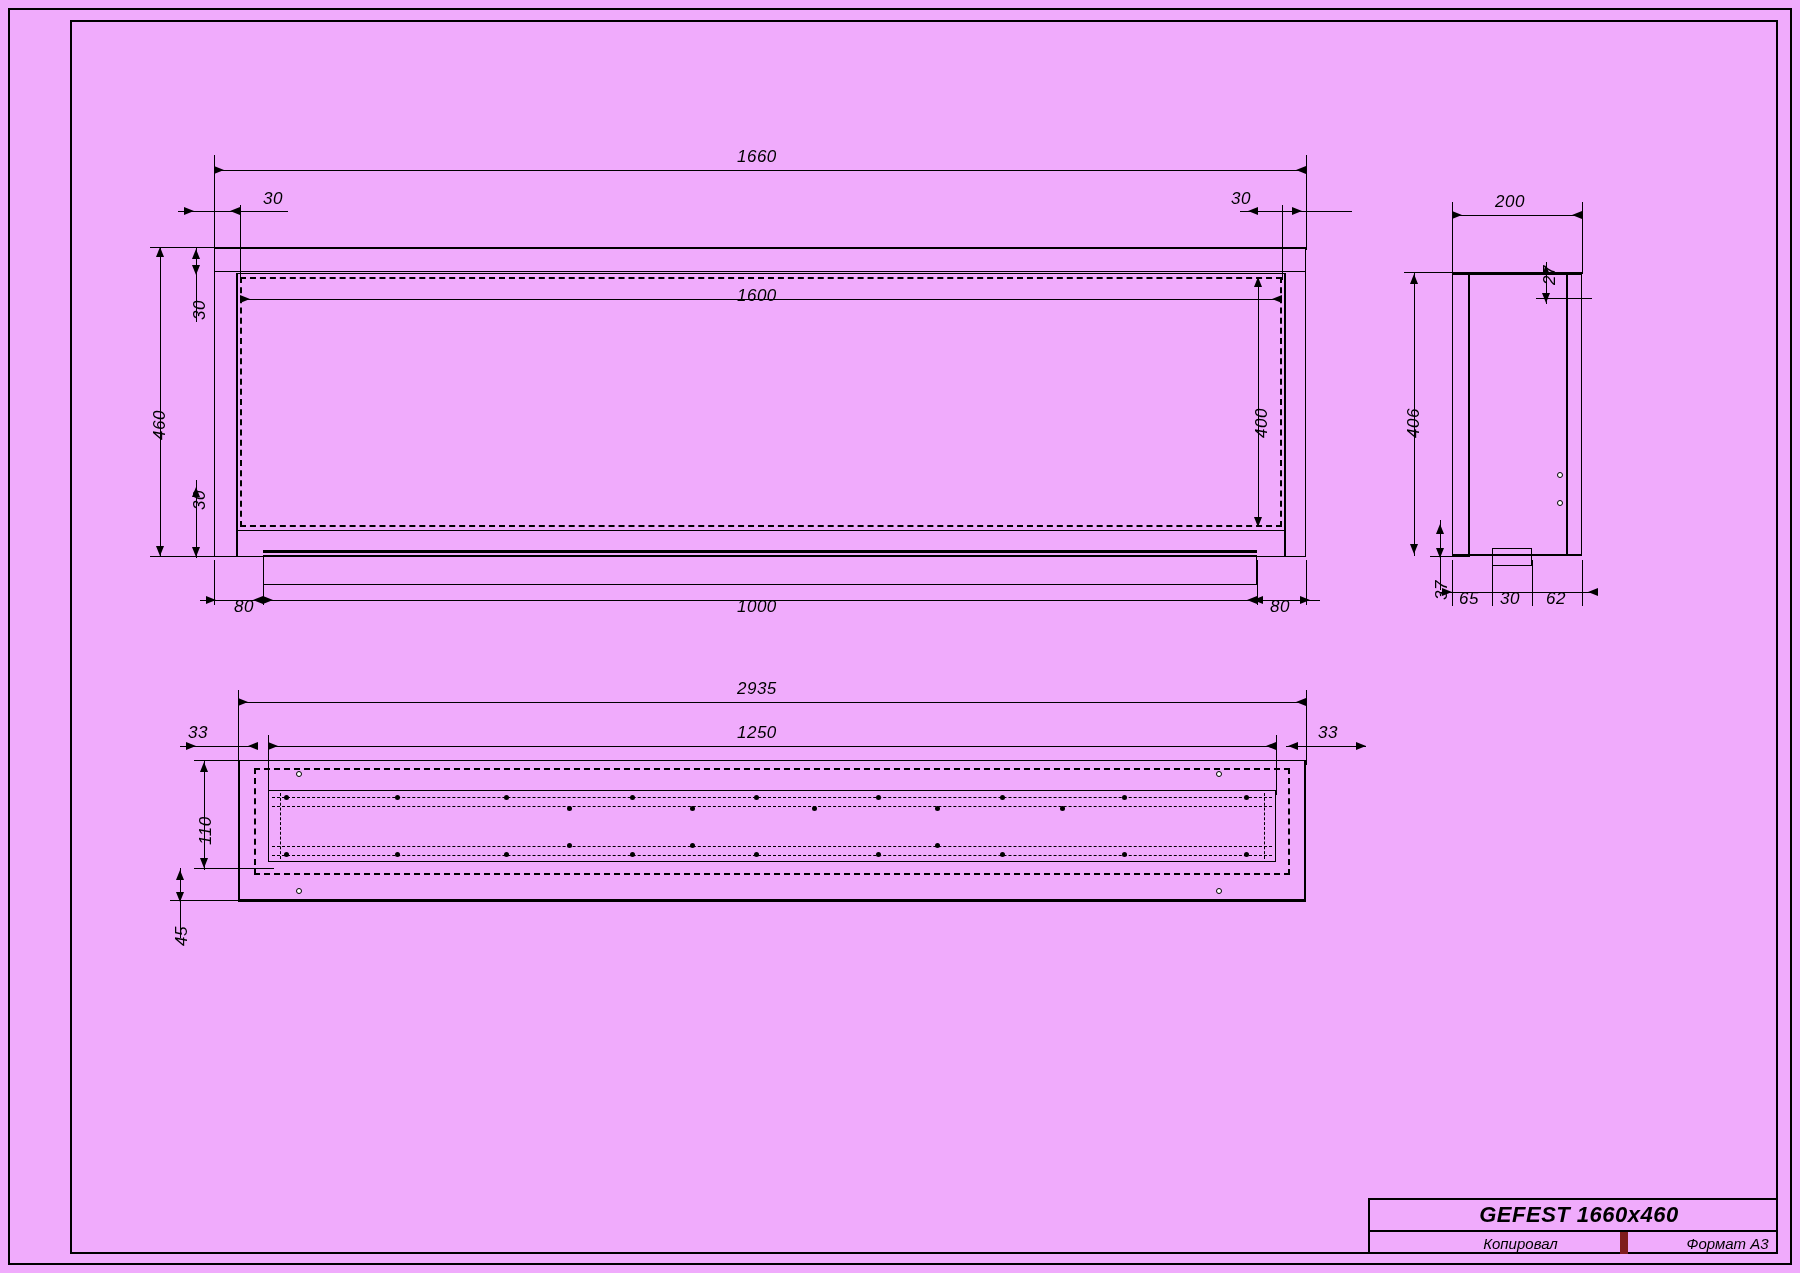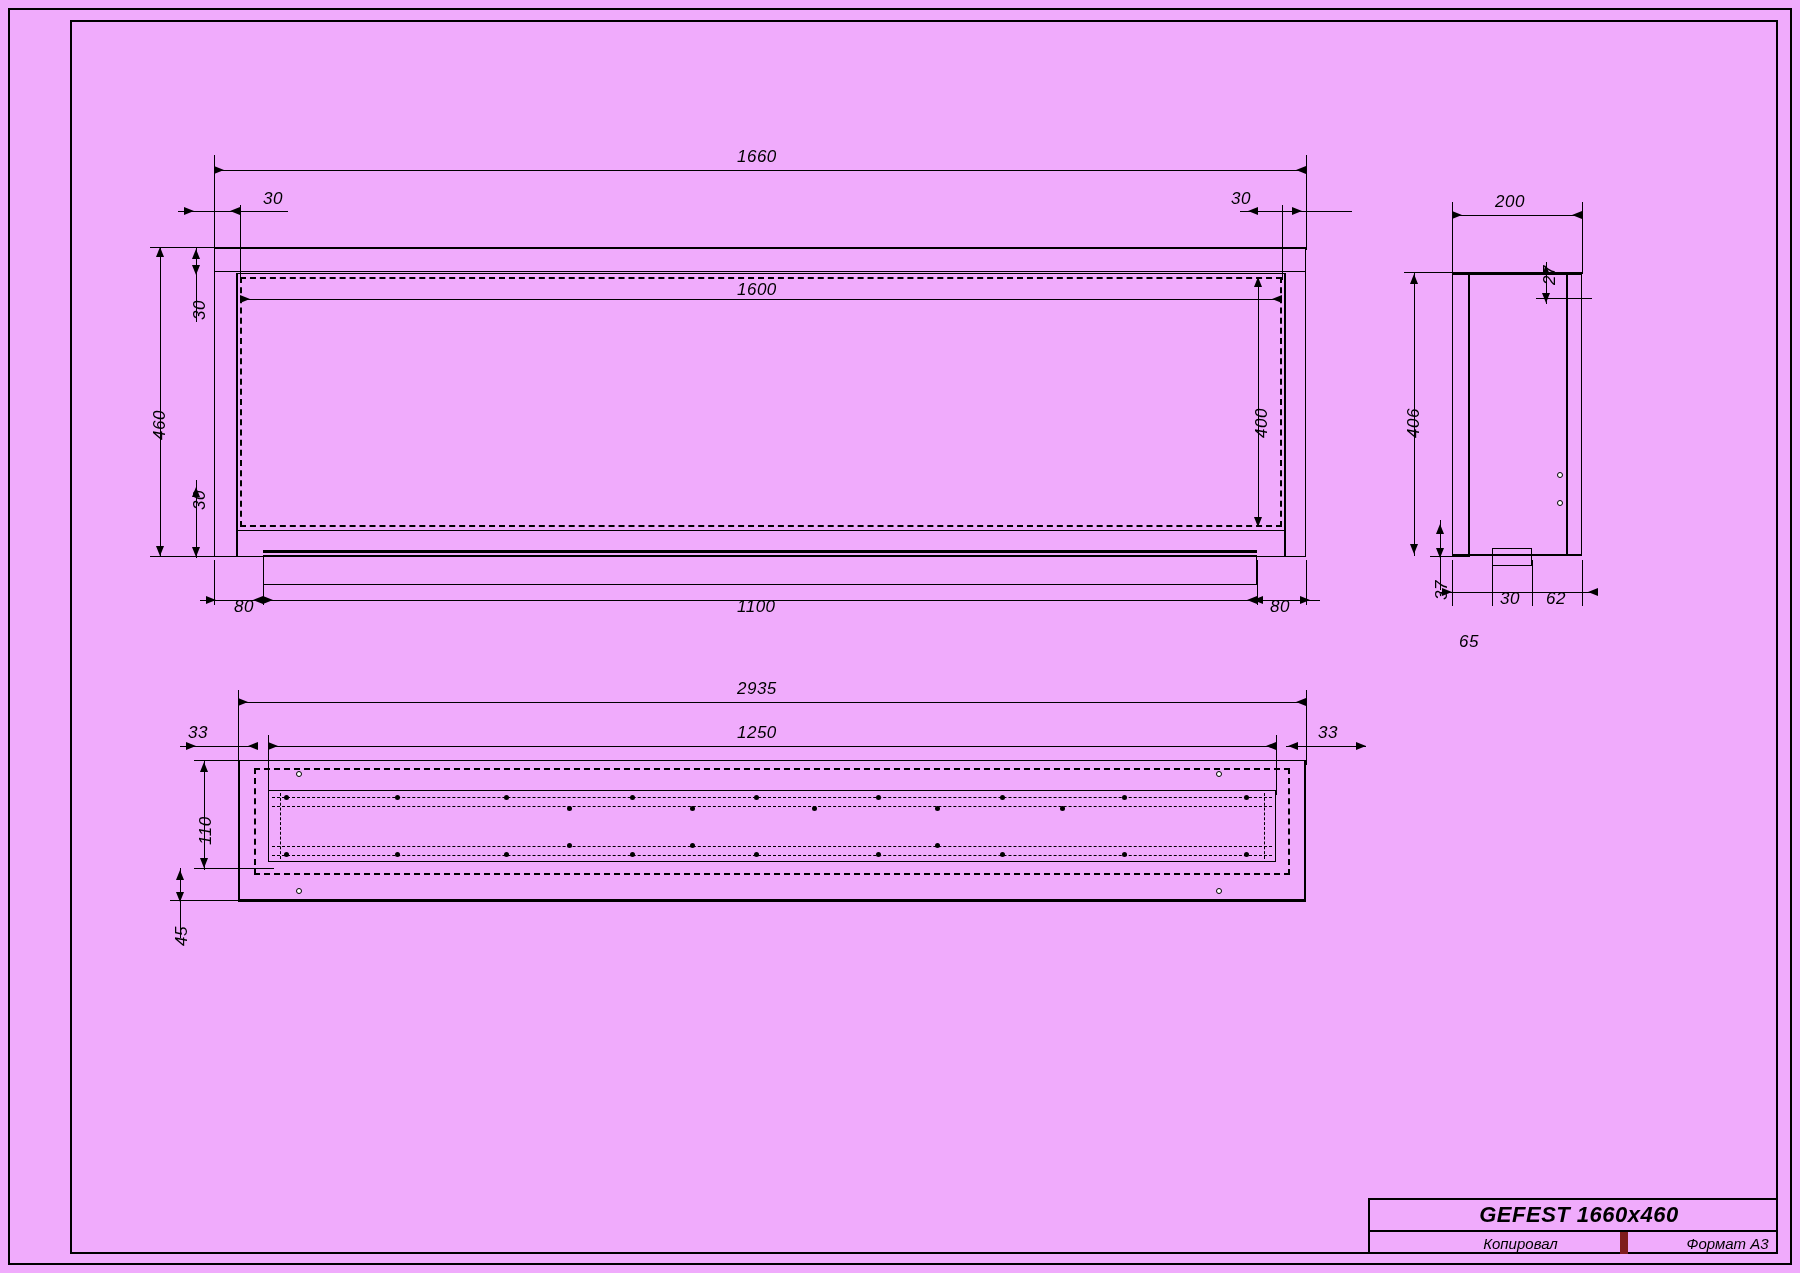--- a/index.html
+++ b/index.html
@@ -221,33 +221,33 @@
     <div class="dim rot" style="left:190px; top:320px;">30</div>
 
     <div class="ln v" style="left:196px; top:480px; height:78px;"></div>
     <div class="arrow-u" style="left:192px; top:487px;"></div>
     <div class="arrow-d" style="left:192px; top:547px;"></div>
     <div class="dim rot" style="left:190px; top:510px;">30</div>
 
     <div class="ln h" style="left:240px; top:299px; width:1042px;"></div>
     <div class="arrow-r" style="left:240px; top:295px;"></div>
     <div class="arrow-l" style="left:1272px; top:295px;"></div>
-    <div class="dim" style="left:737px; top:280px;">1600</div>
+    <div class="dim" style="left:737px; top:286px;">1600</div>
 
     <div class="ln v" style="left:1258px; top:277px; height:250px;"></div>
     <div class="arrow-u" style="left:1254px; top:277px;"></div>
     <div class="arrow-d" style="left:1254px; top:517px;"></div>
     <div class="dim rot" style="left:1252px; top:438px;">400</div>
 
     <div class="ln h" style="left:263px; top:600px; width:994px;"></div>
     <div class="ln v" style="left:263px; top:560px; height:45px;"></div>
     <div class="ln v" style="left:1257px; top:560px; height:45px;"></div>
     <div class="arrow-r" style="left:263px; top:596px;"></div>
     <div class="arrow-l" style="left:1247px; top:596px;"></div>
-    <div class="dim" style="left:737px; top:597px;">1100</div>
+    <div class="dim" style="left:737px; top:597px;">1000</div>
 
     <div class="ln h" style="left:200px; top:600px; width:70px;"></div>
     <div class="ln v" style="left:214px; top:560px; height:45px;"></div>
     <div class="arrow-r" style="left:206px; top:596px;"></div>
     <div class="arrow-l" style="left:253px; top:596px;"></div>
     <div class="dim" style="left:234px; top:597px;">80</div>
 
     <div class="ln h" style="left:1250px; top:600px; width:70px;"></div>
     <div class="ln v" style="left:1306px; top:560px; height:45px;"></div>
     <div class="arrow-l" style="left:1253px; top:596px;"></div>
@@ -293,21 +293,21 @@
     <div class="arrow-d" style="left:1436px; top:548px;"></div>
     <div class="dim rot" style="left:1432px; top:600px;">37</div>
 
     <div class="ln v" style="left:1452px; top:560px; height:46px;"></div>
     <div class="ln v" style="left:1492px; top:560px; height:46px;"></div>
     <div class="ln v" style="left:1532px; top:560px; height:46px;"></div>
     <div class="ln v" style="left:1582px; top:560px; height:46px;"></div>
     <div class="ln h" style="left:1440px; top:592px; width:158px;"></div>
     <div class="arrow-r" style="left:1442px; top:588px;"></div>
     <div class="arrow-l" style="left:1588px; top:588px;"></div>
-    <div class="dim" style="left:1459px; top:589px;margin-top:43px;">65</div>
+    <div class="dim" style="left:1459px; top:589px;">65</div>
     <div class="dim" style="left:1500px; top:589px;">30</div>
     <div class="dim" style="left:1546px; top:589px;">62</div>
   </div>
 
   <div>
 
     <div class="rect-thin" style="left:238px; top:760px; width:1068px; height:142px;"></div>
     <div class="ln v2" style="left:238px; top:760px; height:142px;"></div>
     <div class="ln v2" style="left:1304px; top:760px; height:142px;"></div>
     <div class="ln h3" style="left:238px; top:899px; width:1068px;"></div>

